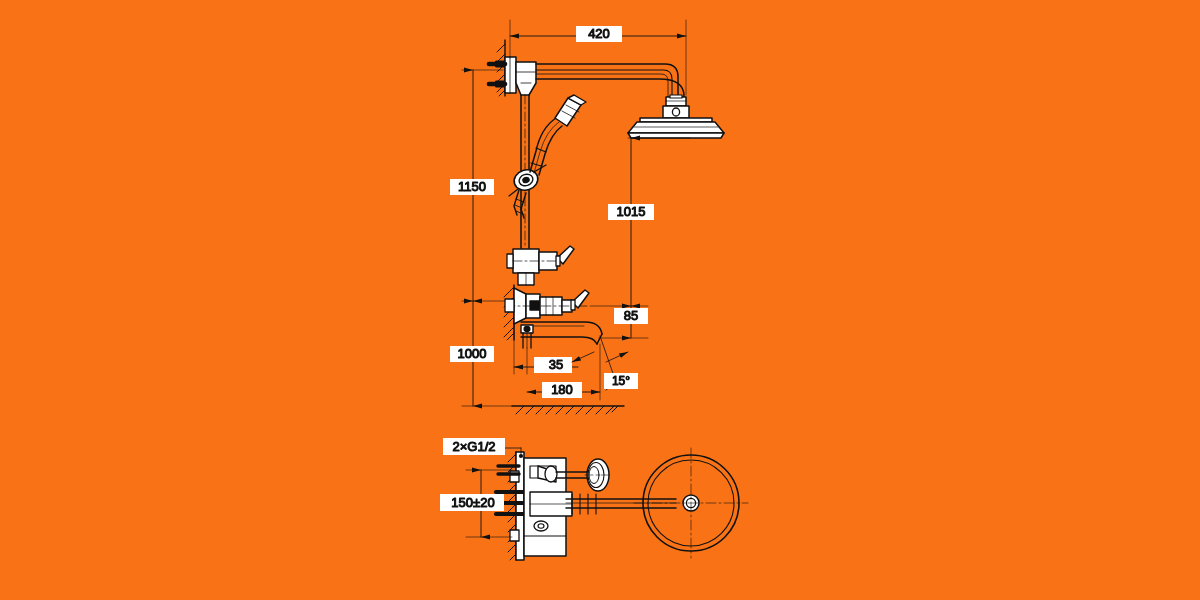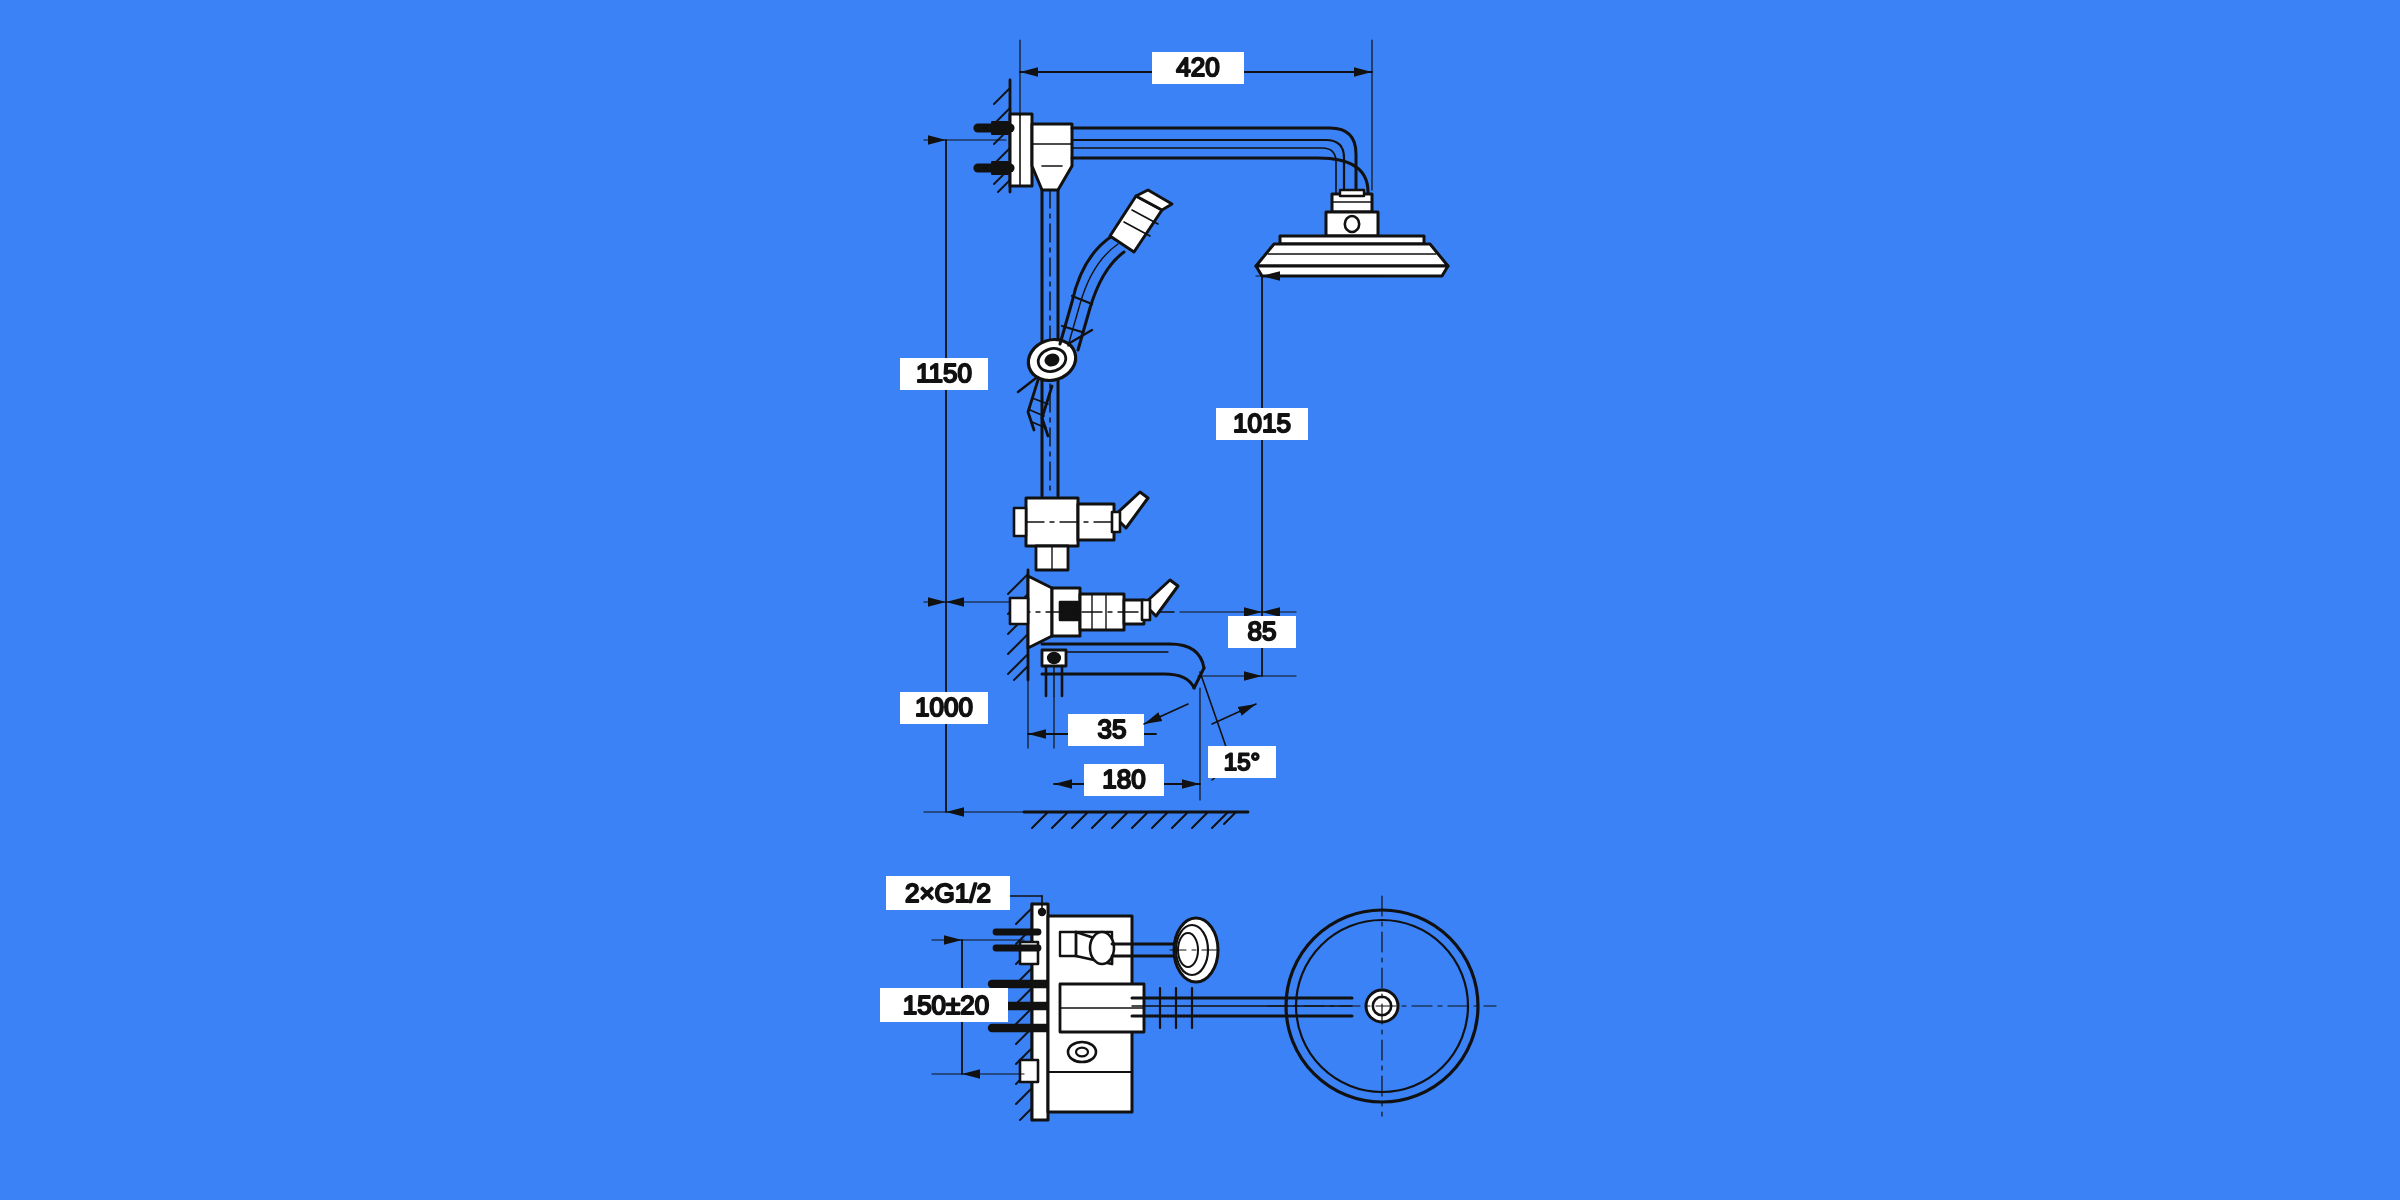--- a/index.html
+++ b/index.html
@@ -2,21 +2,21 @@
 <html><head>
 <meta charset="utf-8">
 <title>Shower Column Technical Drawing</title>
 <style>
   html,body{margin:0;padding:0;background:#ffffff;}
   body{
     width:1200px;height:600px;overflow:hidden;
     font-family:"Liberation Sans", sans-serif;
     color:#1a1a1a;
   }
-  #sheet{position:relative;width:1200px;height:600px;background:#3b82f6;}
+  #sheet{position:relative;width:1200px;height:600px;background:#f97316;}
   #sheet svg{display:block;position:absolute;left:0;top:0;}
   text{font-family:"Liberation Sans", sans-serif;fill:#111;}
   .dimtext{font-size:13px;}
   .dimtext-sm{font-size:12px;}
 </style>
 </head>
 <body>
 
 <div id="sheet">
 

